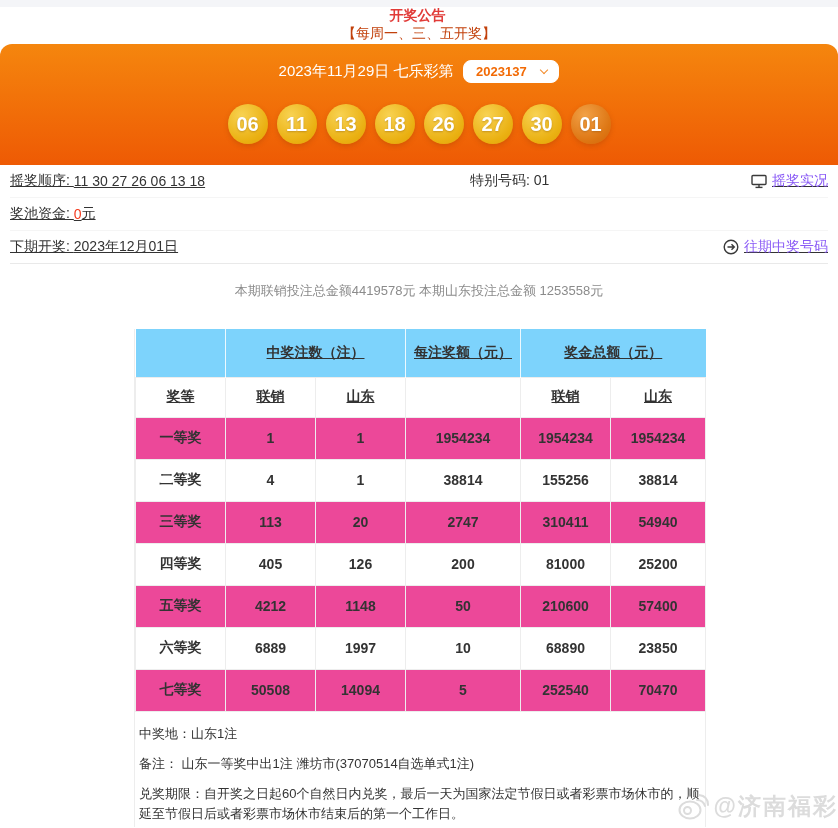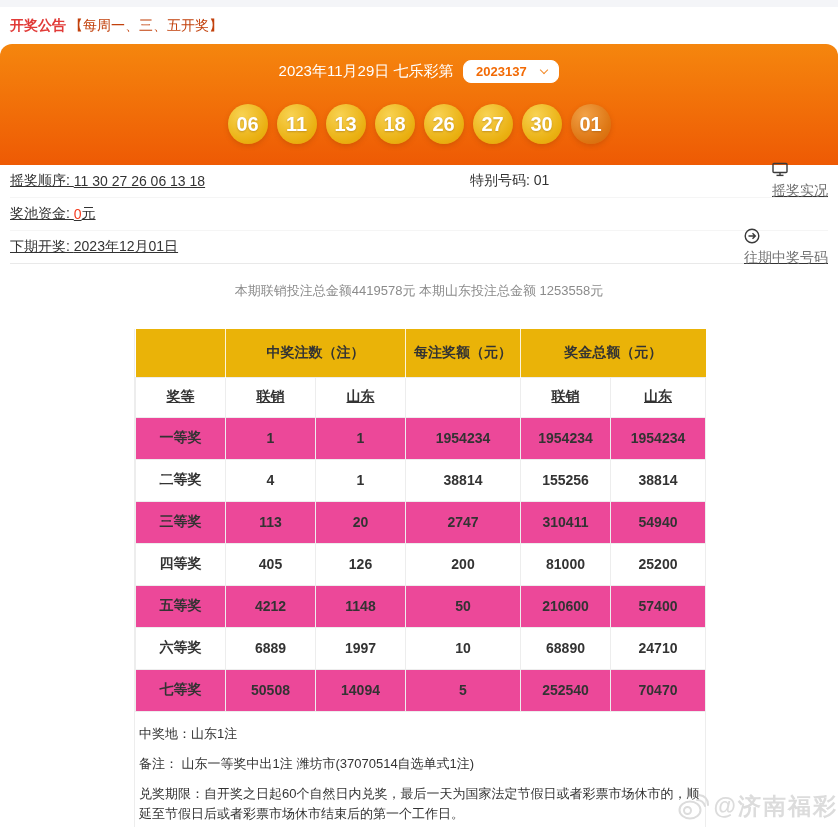--- a/index.html
+++ b/index.html
@@ -7,21 +7,21 @@
   body {
     font-family: "Liberation Sans", sans-serif;
     background: #ffffff;
     color: #333;
     position: relative;
     overflow: hidden;
   }
   .top-strip { height: 7px; background: #f4f5f8; }
   .top-bar {
     height: 37px; display: flex; align-items: center;
-    padding: 0 10px; font-size: 14px; background: #fff;
+    padding: 0 10px; font-size: 14px; background: #fff; flex-direction: column;
   }
   .tb-title { color: #e13b38; font-weight: bold; margin-right: 3px; }
   .tb-sub { color: #c2410c; }
 
   .hero {
     height: 121px;
     background: linear-gradient(180deg, #f5860e 0%, #ee5a04 100%);
     border-radius: 12px 12px 0 0;
   }
   .hero-date {
@@ -54,22 +54,22 @@
 
   .info { padding: 0 10px; text-decoration: underline; }
   .info-row {
     height: 33px; display: flex; align-items: center;
     font-size: 14px; color: #333; position: relative;
     border-bottom: 1px solid #f5f5f5; white-space: pre;
   }
   .info-row:last-child { border-bottom: 1px solid #e9e9e9; }
   .mid { position: absolute; left: 460px; }
   .right-link {
-    margin-left: auto; display: inline-flex; align-items: flex-start; gap: 5px;
-    cursor: pointer; color: #737373; flex-direction: column;
+    margin-left: auto; display: inline-flex; align-items: center; gap: 5px;
+    cursor: pointer; color: #8b5cf6;
   }
   .red { color: #f43b1e; }
 
   .summary {
     margin-top: 18px; text-align: center;
     color: #8b8b8b; font-size: 13px; height: 15px;
   }
 
   .main {
     margin: 32px 0 0 134px; width: 572px;
@@ -77,22 +77,23 @@
     min-height: 498px;
   }
   table { border-collapse: collapse; width: 570px; table-layout: fixed; }
   th, td {
     text-align: center; font-size: 14px; color: #333; font-weight: bold;
     border: 1px solid #ededed;
   }
   col.c1 { width: 90px; } col.c2 { width: 90px; } col.c3 { width: 90px; }
   col.c4 { width: 115px; } col.c5 { width: 90px; } col.c6 { width: 95px; }
   tr.group-row td {
-    height: 48px; background: #eab308; border: none;
+    height: 48px; background: #7dd3fc; border: none;
     border-left: 1px solid rgba(255,255,255,.85);
+    text-decoration: underline;
   }
   tr.group-row td:first-child { border-left: none; }
   tr.sub-row td { height: 40px; background: #fff; text-decoration: underline; }
   tbody td { height: 42px; }
   tbody tr.alt td { background: #ec4899; margin-top: 18px; }
 
   .notes { padding: 12px 4px 0 4px; font-size: 13px; color: #333; }
   .notes p { margin-bottom: 10px; line-height: 20px; max-width: 566px; }
 
   .watermark {
@@ -232,21 +233,21 @@
           <td>50</td>
           <td>210600</td>
           <td>57400</td>
         </tr>
         <tr>
           <td>六等奖</td>
           <td>6889</td>
           <td>1997</td>
           <td>10</td>
           <td>68890</td>
-          <td>24710</td>
+          <td>23850</td>
         </tr>
         <tr class="alt">
           <td>七等奖</td>
           <td>50508</td>
           <td>14094</td>
           <td>5</td>
           <td>252540</td>
           <td>70470</td>
         </tr>
       </tbody>

